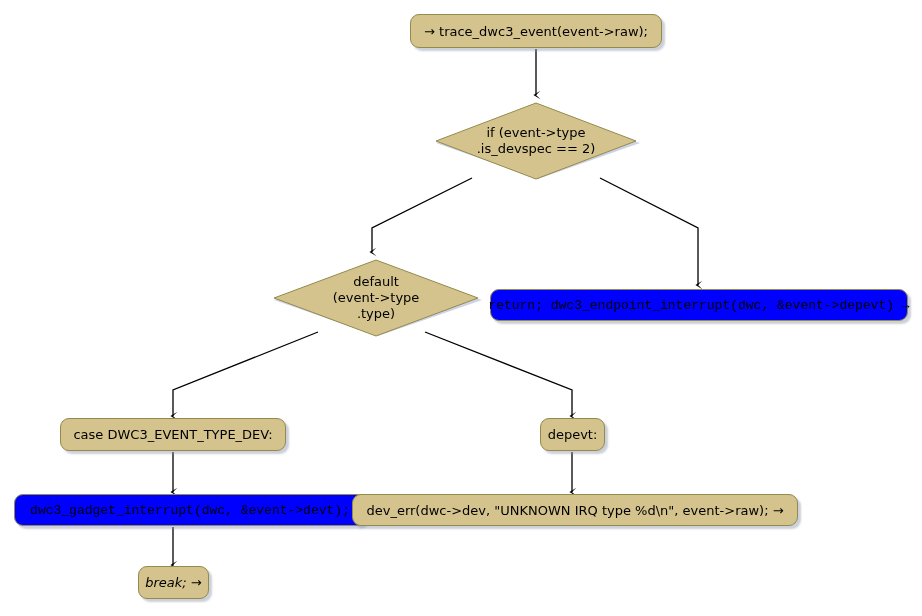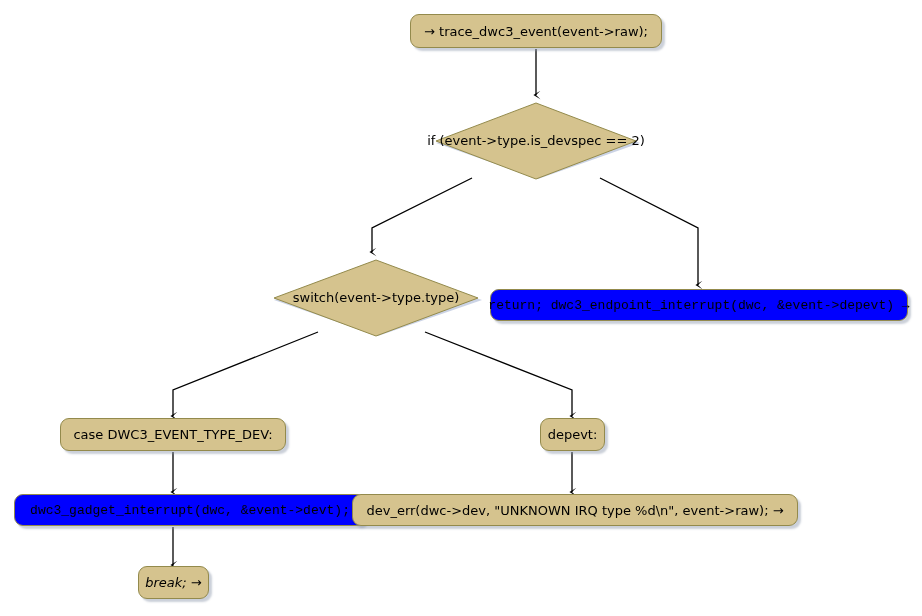--- a/index.html
+++ b/index.html
@@ -63,21 +63,21 @@
     width: 100%;
     height: 100%;
   }
   .diamond .dlabel {
     position: absolute;
     left: 0;
     top: 0;
     width: 100%;
     height: 100%;
     display: flex;
-    flex-direction: row;
+    flex-direction: column;
     align-items: center;
     justify-content: center;
     font-size: 13px;
     line-height: 16px;
     color: #000000;
     white-space: nowrap;
     text-align: center;
   }
 </style>
 </head>
@@ -126,21 +126,21 @@
       <span>.is_devspec == 2)</span>
     </div>
   </div>
 
   <div class="diamond" style="left:270px; top:258px; width:212px; height:80px;">
     <svg class="shape" viewBox="0 0 212 80" preserveAspectRatio="none">
       <polygon points="108,6 212,42 108,78 4,42" fill="#B9C4DC" opacity="0.75"></polygon>
       <polygon points="106,2 208,40 106,78 4,40" fill="#D5C38E" stroke="#938A4C" stroke-width="1"></polygon>
     </svg>
     <div class="dlabel">
-      <span>switch</span>
+      <span>default</span>
       <span>(event-&gt;type</span>
       <span>.type)</span>
     </div>
   </div>
 
   <div class="node selected" style="left:490px; top:289px; width:418px; height:32px;">
     <span>return; dwc3_endpoint_interrupt(dwc, &amp;event-&gt;depevt) →</span>
   </div>
 
   <div class="node" style="left:60px; top:418px; width:226px; height:33px;">

